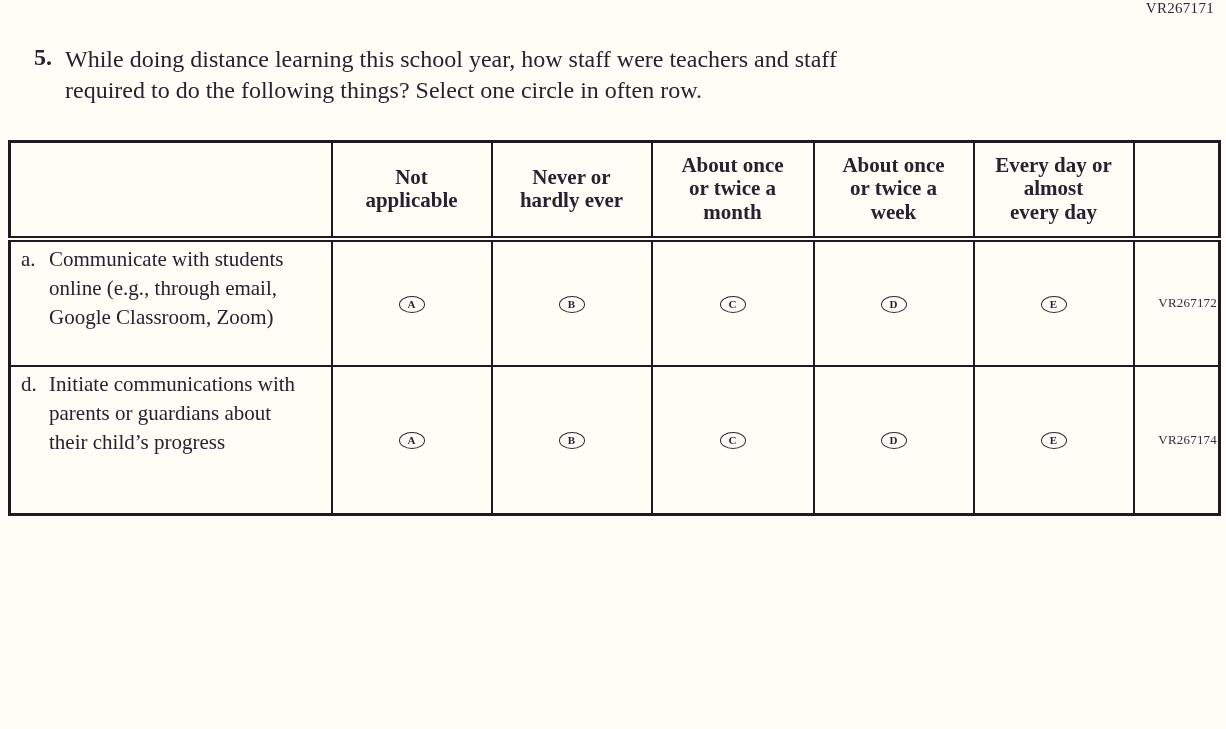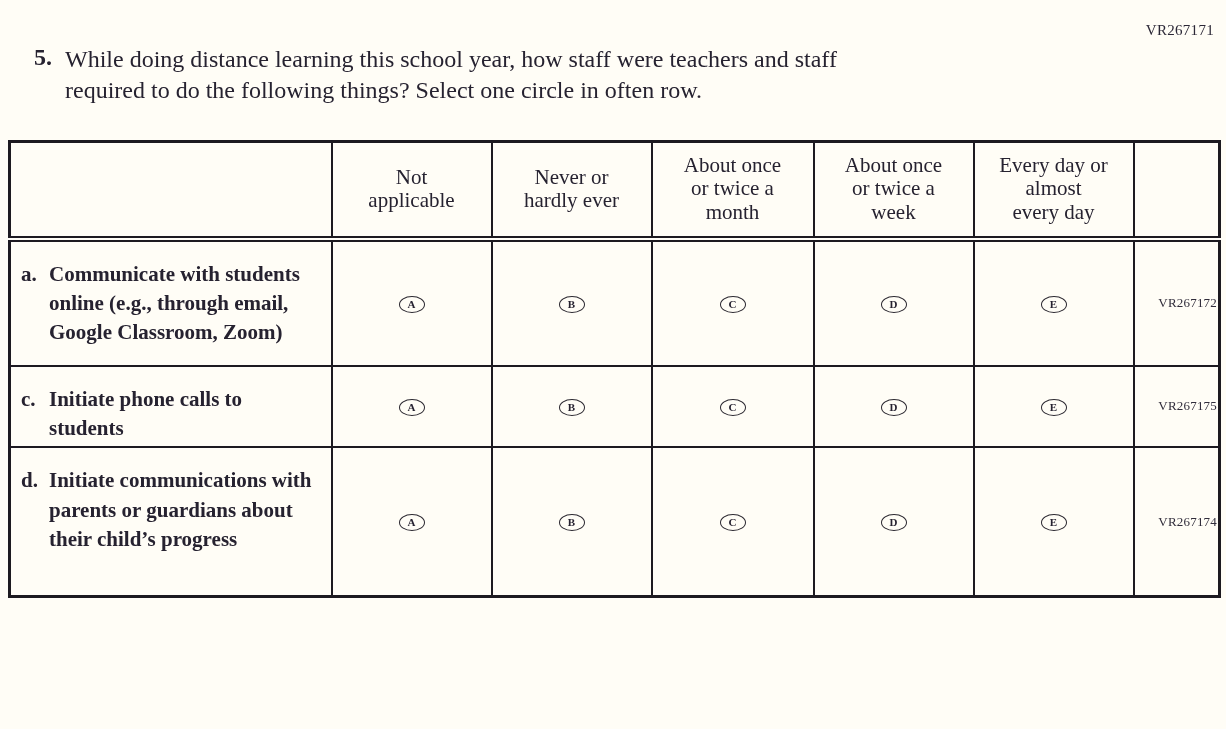--- a/index.html
+++ b/index.html
@@ -11,21 +11,21 @@
   }
   .page {
     position: relative;
     width: 1226px;
     height: 729px;
     background: #fffdf6;
     overflow: hidden;
   }
   .form-code {
     position: absolute;
-    top: 22px;
+    top: 0;
     right: 12px;
     font-size: 15px;
     letter-spacing: 0.3px;
     color: #2b2736;
   }
   .question {
     position: absolute;
     top: 44px;
     left: 34px;
     display: flex;
@@ -51,37 +51,36 @@
     table-layout: fixed;
     border: 3px solid #1d1a20;
   }
   table.grid th, table.grid td {
     border: 2px solid #1d1a20;
   }
   tr.header-row { height: 97px; }
   tr.header-row th {
     border-bottom: 6px double #1d1a20;
     font-size: 21px;
-    font-weight: normal;
+    font-weight: bold;
     line-height: 1.12;
     text-align: center;
     vertical-align: middle;
     white-space: pre-line;
     padding: 2px 4px;
   }
   tr.row-0 { height: 127px; }
   tr.row-1 { height: 127px; }
   tr.row-2 { height: 67px; }
   tr.row-3 { height: 149px; }
   td.label-cell {
     vertical-align: top;
-    padding: 18px 6px 3px 10px;
+    padding: 3px 6px 3px 10px;
     font-size: 21px;
     line-height: 1.4;
-    font-weight: bold;
   }
   td.label-cell .row-letter {
     display: inline-block;
     width: 28px;
     vertical-align: top;
   }
   td.label-cell .row-label {
     display: inline-block;
     width: 265px;
     vertical-align: top;
@@ -159,29 +158,20 @@
     <tbody id="grid-body">
         <tr class="row-0">
           <td class="label-cell"><span class="row-letter">a.</span><span class="row-label">Communicate with students online (e.g., through email, Google Classroom, Zoom)</span></td>
           <td class="bubble-cell"><span class="bubble">A</span></td>
           <td class="bubble-cell"><span class="bubble">B</span></td>
           <td class="bubble-cell"><span class="bubble">C</span></td>
           <td class="bubble-cell"><span class="bubble">D</span></td>
           <td class="bubble-cell"><span class="bubble">E</span></td>
           <td class="code-cell"><span>VR267172</span></td>
         </tr>
-        <tr class="row-2">
-          <td class="label-cell"><span class="row-letter">c.</span><span class="row-label">Initiate phone calls to students</span></td>
-          <td class="bubble-cell"><span class="bubble">A</span></td>
-          <td class="bubble-cell"><span class="bubble">B</span></td>
-          <td class="bubble-cell"><span class="bubble">C</span></td>
-          <td class="bubble-cell"><span class="bubble">D</span></td>
-          <td class="bubble-cell"><span class="bubble">E</span></td>
-          <td class="code-cell"><span>VR267175</span></td>
-        </tr>
         <tr class="row-3">
           <td class="label-cell"><span class="row-letter">d.</span><span class="row-label">Initiate communications with parents or guardians about their child’s progress</span></td>
           <td class="bubble-cell"><span class="bubble">A</span></td>
           <td class="bubble-cell"><span class="bubble">B</span></td>
           <td class="bubble-cell"><span class="bubble">C</span></td>
           <td class="bubble-cell"><span class="bubble">D</span></td>
           <td class="bubble-cell"><span class="bubble">E</span></td>
           <td class="code-cell"><span>VR267174</span></td>
         </tr>
       </tbody>

